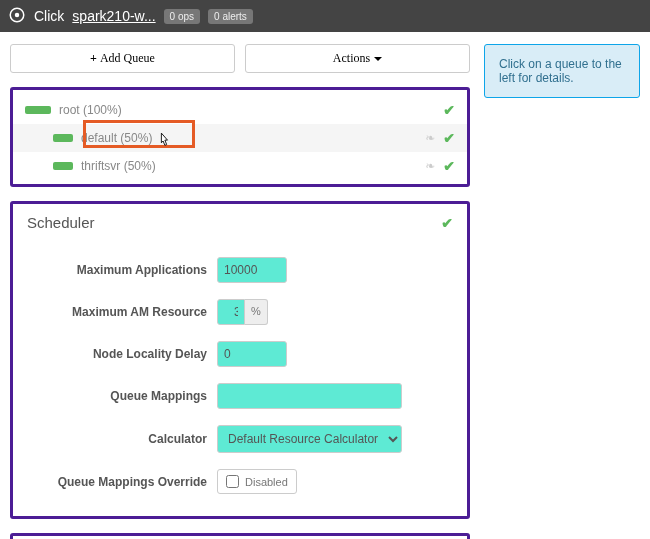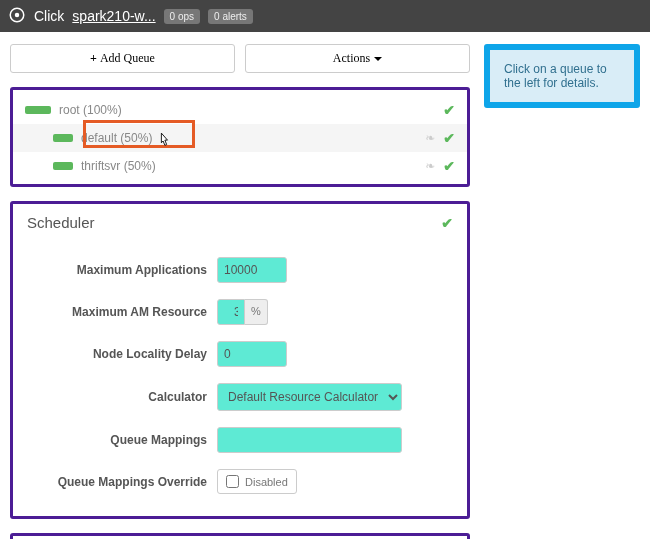--- a/index.html
+++ b/index.html
@@ -5,21 +5,21 @@
   * { box-sizing: border-box; margin: 0; padding: 0; }
   body { font-family: "Helvetica Neue", Arial, sans-serif; font-size: 13px; color: #333; background: #fff; }
   .topbar { background: #444; color: #fff; height: 32px; display: flex; align-items: center; padding: 0 8px; gap: 8px; }
   .logo-icon svg { width: 18px; height: 18px; fill: #fff; }
   .brand { font-size: 14px; font-weight: 400; }
   .breadcrumb-cluster { font-size: 14px; max-width: 90px; white-space: nowrap; overflow: hidden; text-overflow: ellipsis; text-decoration: underline; }
   .pill { background: #777; border-radius: 3px; font-size: 10px; padding: 2px 6px; color: #eee; }
   .container { display: flex; padding: 12px 10px; gap: 14px; }
   .left-col { flex: 0 0 460px; display: flex; flex-direction: column; gap: 14px; }
   .right-col { flex: 1; }
-  .info-box { background: #d9edf7; border: 6px solid #0ea5e9; color: #31708f; padding: 12px 14px; border-radius: 3px; font-size: 12px; }
+  .info-box { background: #d9edf7; border: 1px solid #0ea5e9; color: #31708f; padding: 12px 14px; border-radius: 3px; font-size: 12px; }
   .btn { background: #fff; border: 1px solid #ccc; border-radius: 3px; padding: 6px 12px; font-size: 12px; cursor: pointer; text-align: center; }
   .button-row { display: flex; gap: 10px; }
   .button-row .btn { flex: 1; font-family: Liberation Serif, serif; }
   .panel { border: 3px solid #4c1d95; border-radius: 3px; background: #fff; }
   .queue-panel { padding: 6px 0 4px 0; }
   .queue-row { display: flex; align-items: center; padding: 6px 12px; gap: 8px; position: relative; }
   .queue-row.selected { background: #f5f5f5; }
   .queue-row.child { padding-left: 40px; }
   .cap-bar { height: 8px; background: #5cb85c; border-radius: 2px; flex-shrink: 0; }
   .queue-label { color: #888; font-size: 12px; }
@@ -121,31 +121,31 @@
             <span class="pct-addon">%</span>
           </div>
         </div>
         <div class="form-row">
           <div class="form-label">Node Locality Delay</div>
           <div class="form-control">
             <input class="inp sm" value="0" style="">
           </div>
         </div>
         <div class="form-row">
+          <div class="form-label">Queue Mappings</div>
+          <div class="form-control">
+            <input class="inp wide" value="" style="">
+          </div>
+        </div>
+        <div class="form-row">
           <div class="form-label">Calculator</div>
           <div class="form-control">
             <select class="inp wide">
               <option>Default Resource Calculator</option>
             </select>
-          </div>
-        </div>
-        <div class="form-row">
-          <div class="form-label">Queue Mappings</div>
-          <div class="form-control">
-            <input class="inp wide" value="" style="">
           </div>
         </div>
         <div class="form-row">
           <div class="form-label">Queue Mappings Override</div>
           <div class="form-control">
             <label class="checkbox-box">
               <input type="checkbox" style="">
               <span>Disabled</span>
             </label>
           </div>

